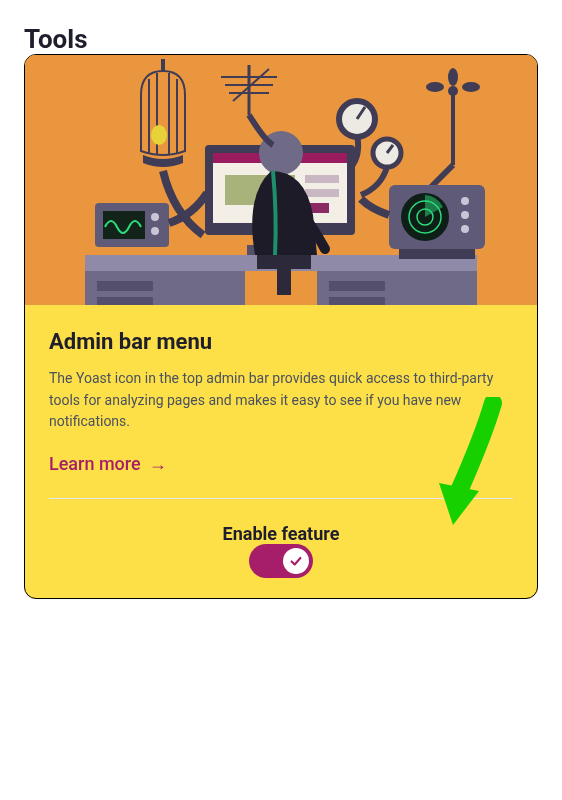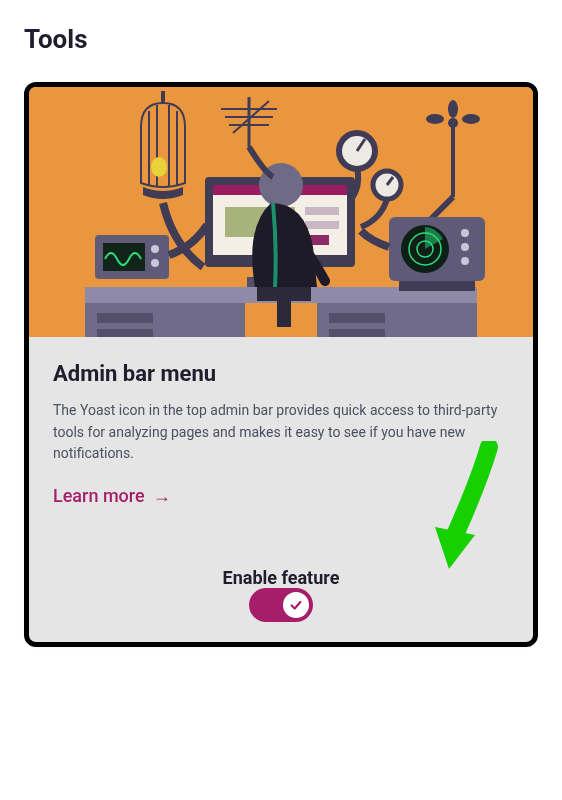--- a/index.html
+++ b/index.html
@@ -11,27 +11,26 @@
       font-family: -apple-system, BlinkMacSystemFont, "Segoe UI", Roboto, Helvetica, Arial, sans-serif;
       background: #ffffff;
       padding: 24px;
       width: 562px;
       color: #1e1e2d;
     }
     .page-title {
       font-size: 26px;
       font-weight: 700;
       color: #1e1e2d;
-      margin-bottom: 28px;
     }
     .card {
-      border: 5px solid #000000;
+      border: 1px solid #000000;
       border-radius: 12px;
       overflow: hidden;
-      background: #e5e5e5;
+      background: #fde047;
       box-shadow: 0 1px 2px rgba(0,0,0,0.03);
     }
     .card-illustration {
       background: #e9963f;
       width: 100%;
       height: 250px;
       position: relative;
       overflow: hidden;
     }
     .card-body {
@@ -50,21 +49,21 @@
       margin-bottom: 20px;
     }
     .learn-more-link {
       color: #a61e69;
       font-size: 18px;
       font-weight: 500;
       text-decoration: none;
       display: inline-flex;
       align-items: center;
       gap: 8px;
-      margin-bottom: 36px;
+      margin-bottom: 24px;
       cursor: pointer;
     }
     .arrow-icon {
       font-size: 18px;
       line-height: 1;
     }
     .divider {
       border: none;
       border-top: 1px solid #e5e7eb;
       margin: 0 0 24px 0;

